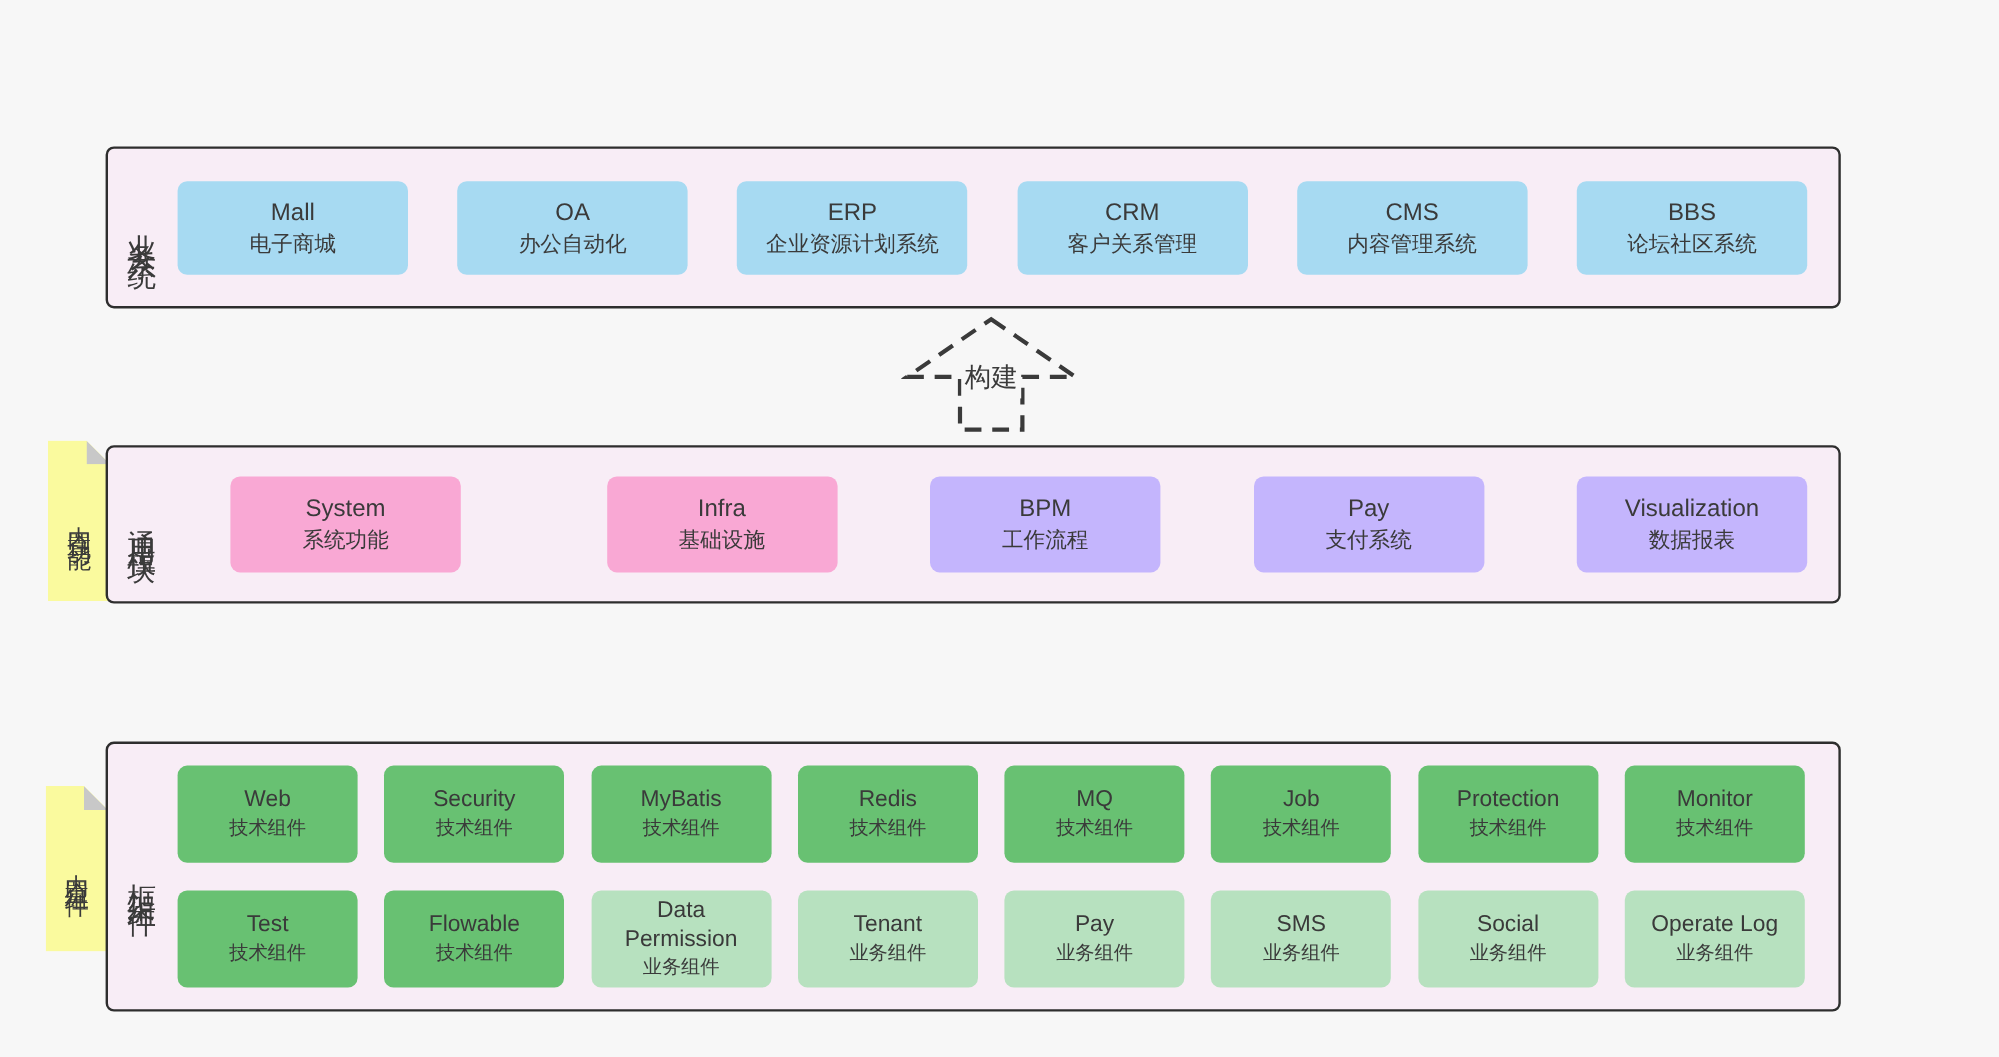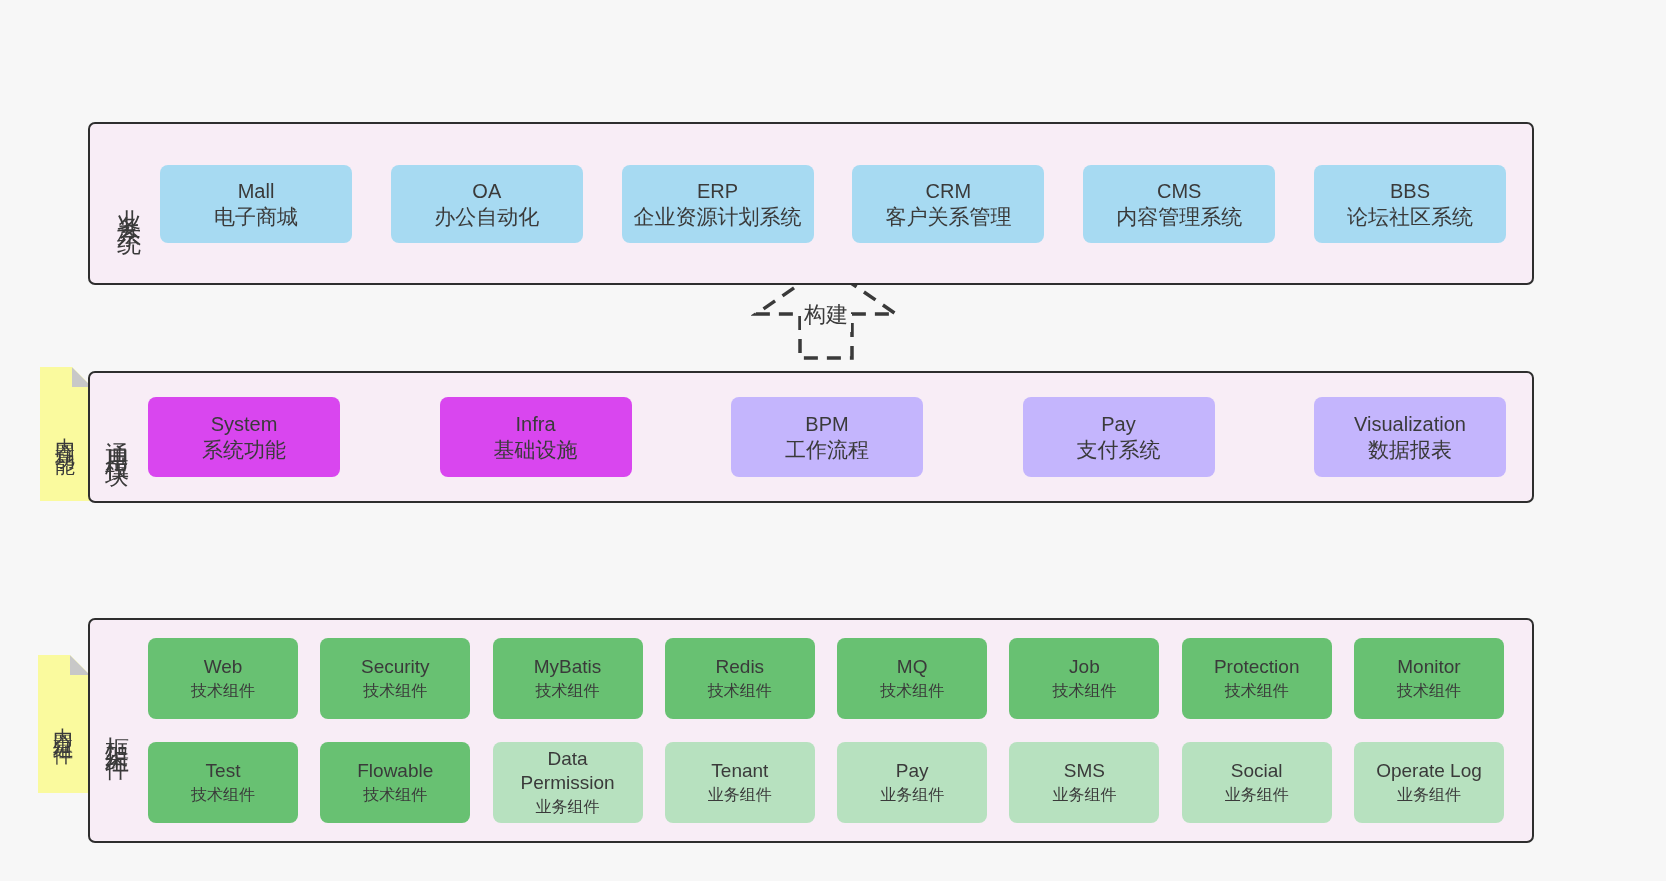--- a/index.html
+++ b/index.html
@@ -21,21 +21,21 @@
     left: 88px;
     width: 1446px;
     background: #f8edf6;
     border: 2px solid #2e2e2e;
     border-radius: 7px;
     box-sizing: border-box;
     display: flex;
     align-items: stretch;
     z-index: 2;
   }
-  .layer-business   { top: 122px; height: 163px; padding-left: 12px; }
+  .layer-business   { top: 122px; height: 135px; }
   .layer-modules    { top: 371px; height: 132px; }
   .layer-components { top: 618px; height: 225px; }
 
   .layer-label {
     width: 54px;
     flex: 0 0 54px;
     display: flex;
     align-items: center;
     justify-content: center;
   }
@@ -75,31 +75,31 @@
     flex-direction: column;
     align-items: center;
     justify-content: center;
     text-align: center;
     color: #3a3a3a;
     line-height: 26px;
     box-sizing: border-box;
   }
   .layer-modules .bx { height: 80px; }
   .bx .en { font-size: 20px; }
-  .bx .cn { font-size: 21px; }
+  .bx .cn { font-size: 18px; }
   .bx.small {
     width: 150px;
     height: 81px;
     line-height: 24px;
     padding: 0 10px;
   }
   .bx.small .en { font-size: 19px; }
   .bx.small .cn { font-size: 16px; }
   .bx[data-type="blue"]       { background: #a7daf2; }
-  .bx[data-type="red"]        { background: #d946ef; }
+  .bx[data-type="red"]        { background: #f9a8d4; margin-left: 44px; }
   .bx[data-type="pink"]       { background: #c4b5fd; }
   .bx[data-type="green"]      { background: #68c172; }
   .bx[data-type="lightgreen"] { background: #b7e1bf; }
   
   .note {
     position: absolute;
     width: 52px;
     background: #fafa9e;
     z-index: 1;
     clip-path: polygon(0 0, calc(100% - 20px) 0, 100% 20px, 100% 100%, 0 100%);

